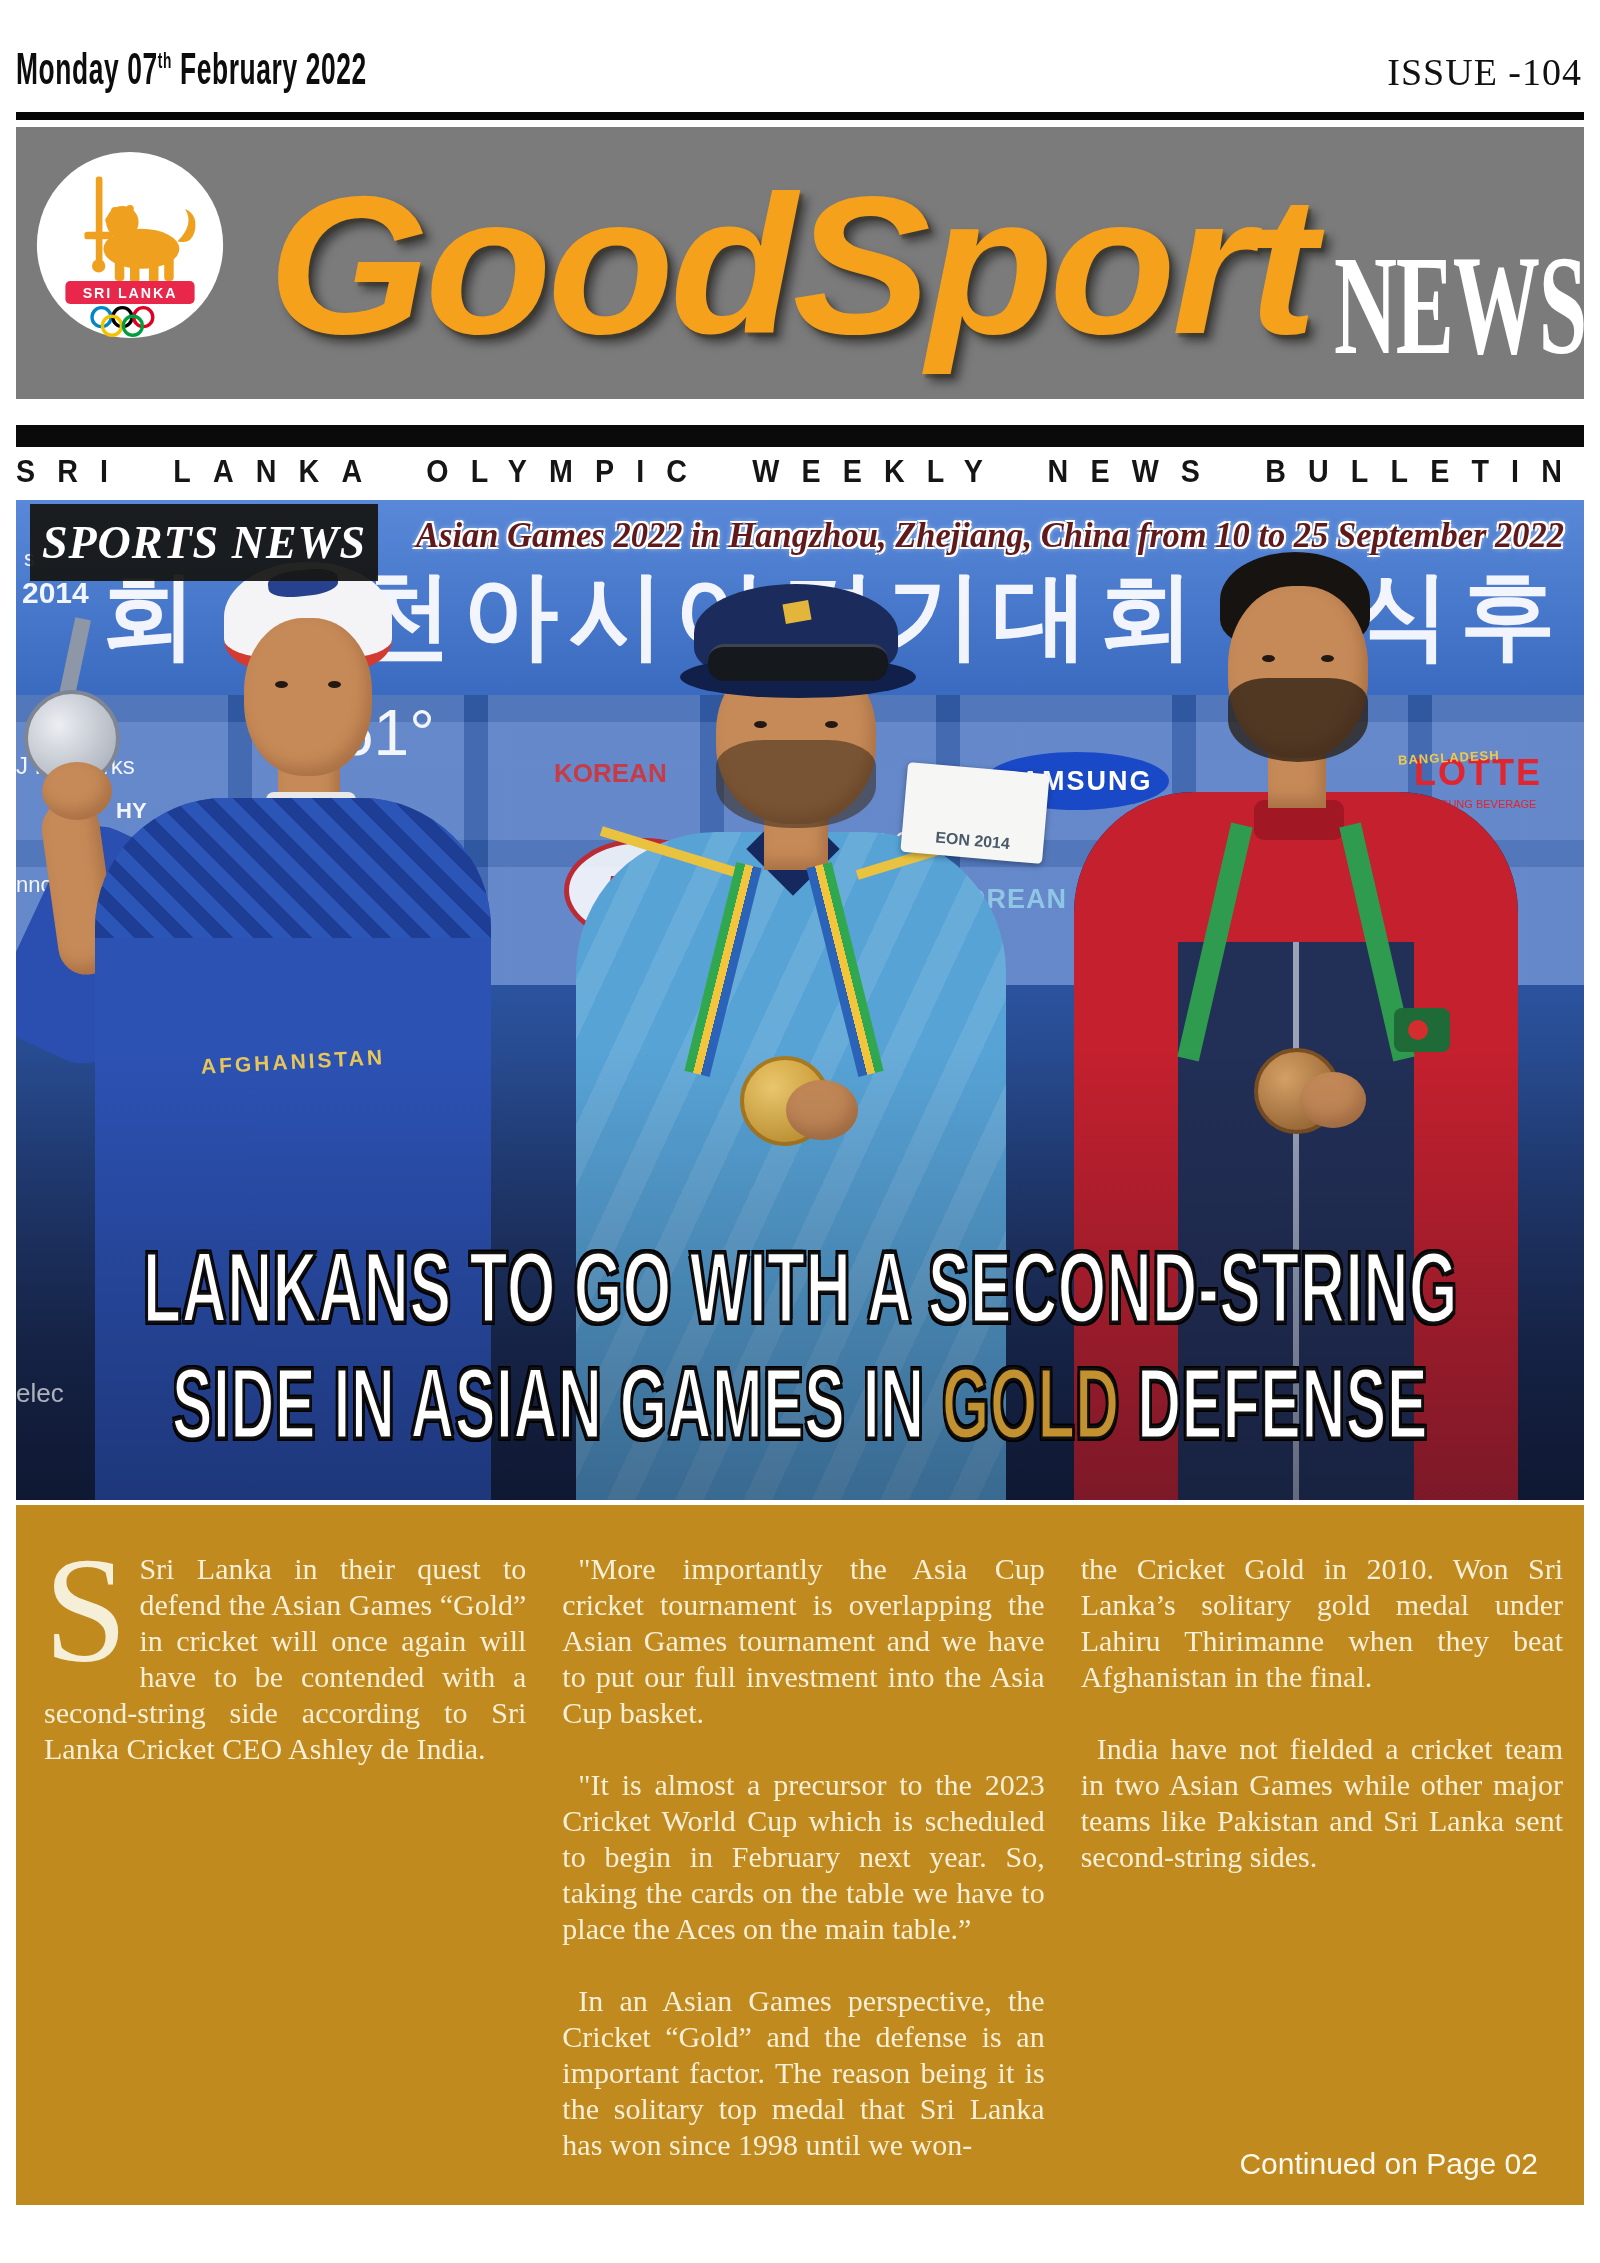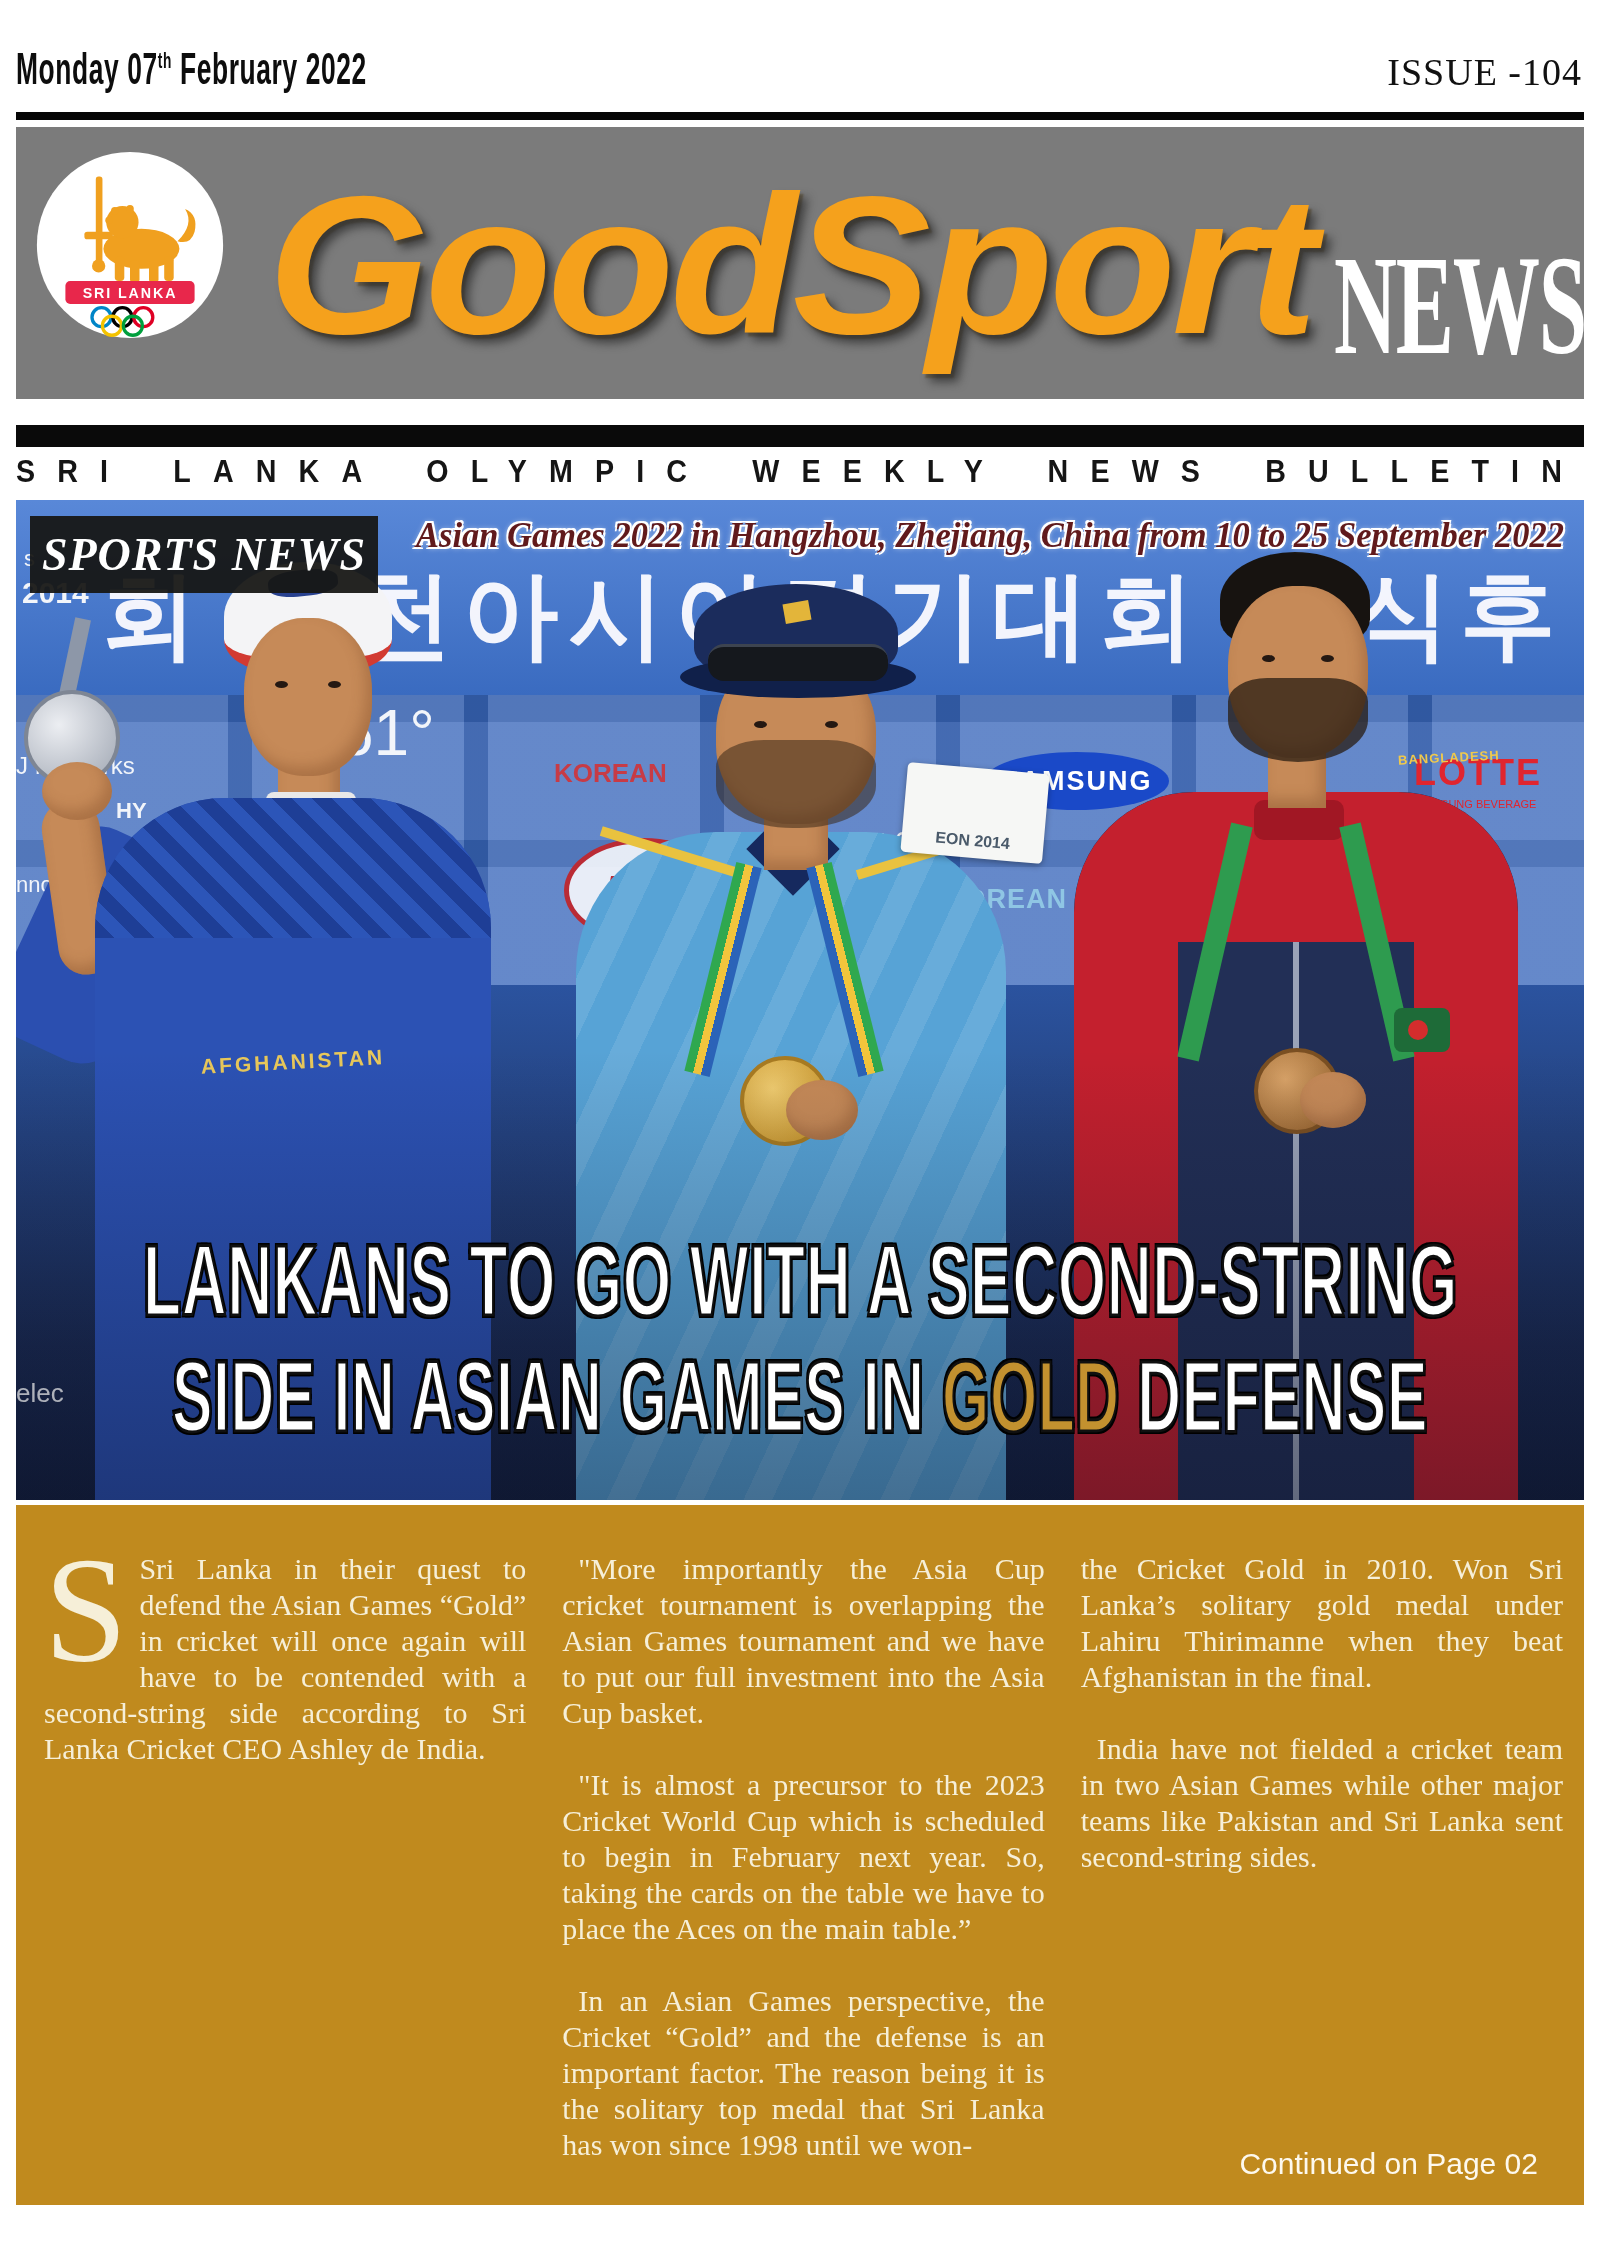--- a/index.html
+++ b/index.html
@@ -47,21 +47,21 @@
           font-family:"DejaVu Sans",sans-serif;opacity:.96;}
   .sp{position:absolute;z-index:2;font-family:"Liberation Sans",sans-serif;white-space:nowrap;}
   .sp-white{color:#f2f5fa;}
   .samsung{left:968px;top:252px;width:185px;height:58px;border-radius:50%;background:#1a49c8;
            display:flex;align-items:center;justify-content:center;color:#fff;font-weight:bold;
            font-size:27px;letter-spacing:2px;}
   .kia{left:548px;top:338px;width:150px;height:95px;border-radius:50%;border:5px solid #ba2b35;
        display:flex;align-items:center;justify-content:center;color:#ba2b35;font-weight:bold;
        font-style:italic;font-size:40px;letter-spacing:3px;background:rgba(255,255,255,.85);}
   
-  .sports-box{position:absolute;left:14px;top:16px;width:348px;height:77px;background:rgba(22,22,20,.94);
+  .sports-box{position:absolute;left:14px;top:4px;width:348px;height:77px;background:rgba(22,22,20,.94);
               display:flex;align-items:center;justify-content:center;z-index:6;}
   .sports-txt{font-family:"Liberation Serif",serif;font-style:italic;font-weight:bold;
               font-size:46px;color:#fff;letter-spacing:1px;}
   .event-box{position:absolute;left:400px;top:14px;width:1148px;z-index:6;}
   .event-txt{font-family:"Liberation Serif",serif;font-style:italic;font-weight:bold;font-size:36px;
              color:#611a1c;
              text-shadow:-2px -2px 0 #fff,2px -2px 0 #fff,-2px 2px 0 #fff,2px 2px 0 #fff,0 0 7px #fff;}
   
   .fig{position:absolute;z-index:3;}
   .skin{background:#c68a58;box-shadow:inset -6px -9px 14px rgba(120,70,35,.35);}
@@ -131,21 +131,21 @@
   .r-strapR{left:1350px;top:322px;width:22px;height:240px;background:#2e9b4f;transform:rotate(-13deg);z-index:3;}
   .r-medal{left:1238px;top:548px;width:78px;height:78px;border-radius:50%;
            background:radial-gradient(circle at 35% 35%,#d9a368,#8f5c28);border:4px solid #7a4f22;z-index:3;}
   .r-hand{left:1284px;top:572px;width:66px;height:56px;border-radius:50%;z-index:3;}
   .r-patch{left:1378px;top:508px;width:56px;height:44px;background:#1e6b38;border-radius:8px;z-index:3;}
   .r-patch-dot{position:absolute;left:14px;top:12px;width:20px;height:20px;background:#d42d2d;border-radius:50%;}
   .r-bdtext{left:1382px;top:250px;font-size:13px;font-weight:bold;color:#efc94c;letter-spacing:1px;
             transform:rotate(-3deg);z-index:3;font-family:"Liberation Sans",sans-serif;}
   
   .headline{position:absolute;left:0;right:0;z-index:5;}
-  .hl-box{margin:5px auto;}
+  .hl-box{margin:12px auto;}
   .hl1 .hl-box{width:1315px;} .hl2 .hl-box{width:1256px;}
   .hl-txt{font-family:"Liberation Sans",sans-serif;font-weight:bold;font-size:100px;color:#ffffff;
           letter-spacing:1px;-webkit-text-stroke:3px #101010;
           text-shadow:3px 3px 0 #000,-3px 3px 0 #000,3px -3px 0 #000,-3px -3px 0 #000;}
   .hl-gold{color:#c3912f;}
   .hl1{top:718px;} .hl2{top:834px;}
   
   .article{position:absolute;left:16px;width:1568px;top:1505px;height:700px;background:#c08a1e;}
   .cols{position:absolute;left:28px;right:21px;top:46px;display:flex;gap:36px;}
   .col{flex:1;color:#f6efd8;font-family:"Liberation Serif",serif;font-size:30px;line-height:36px;

